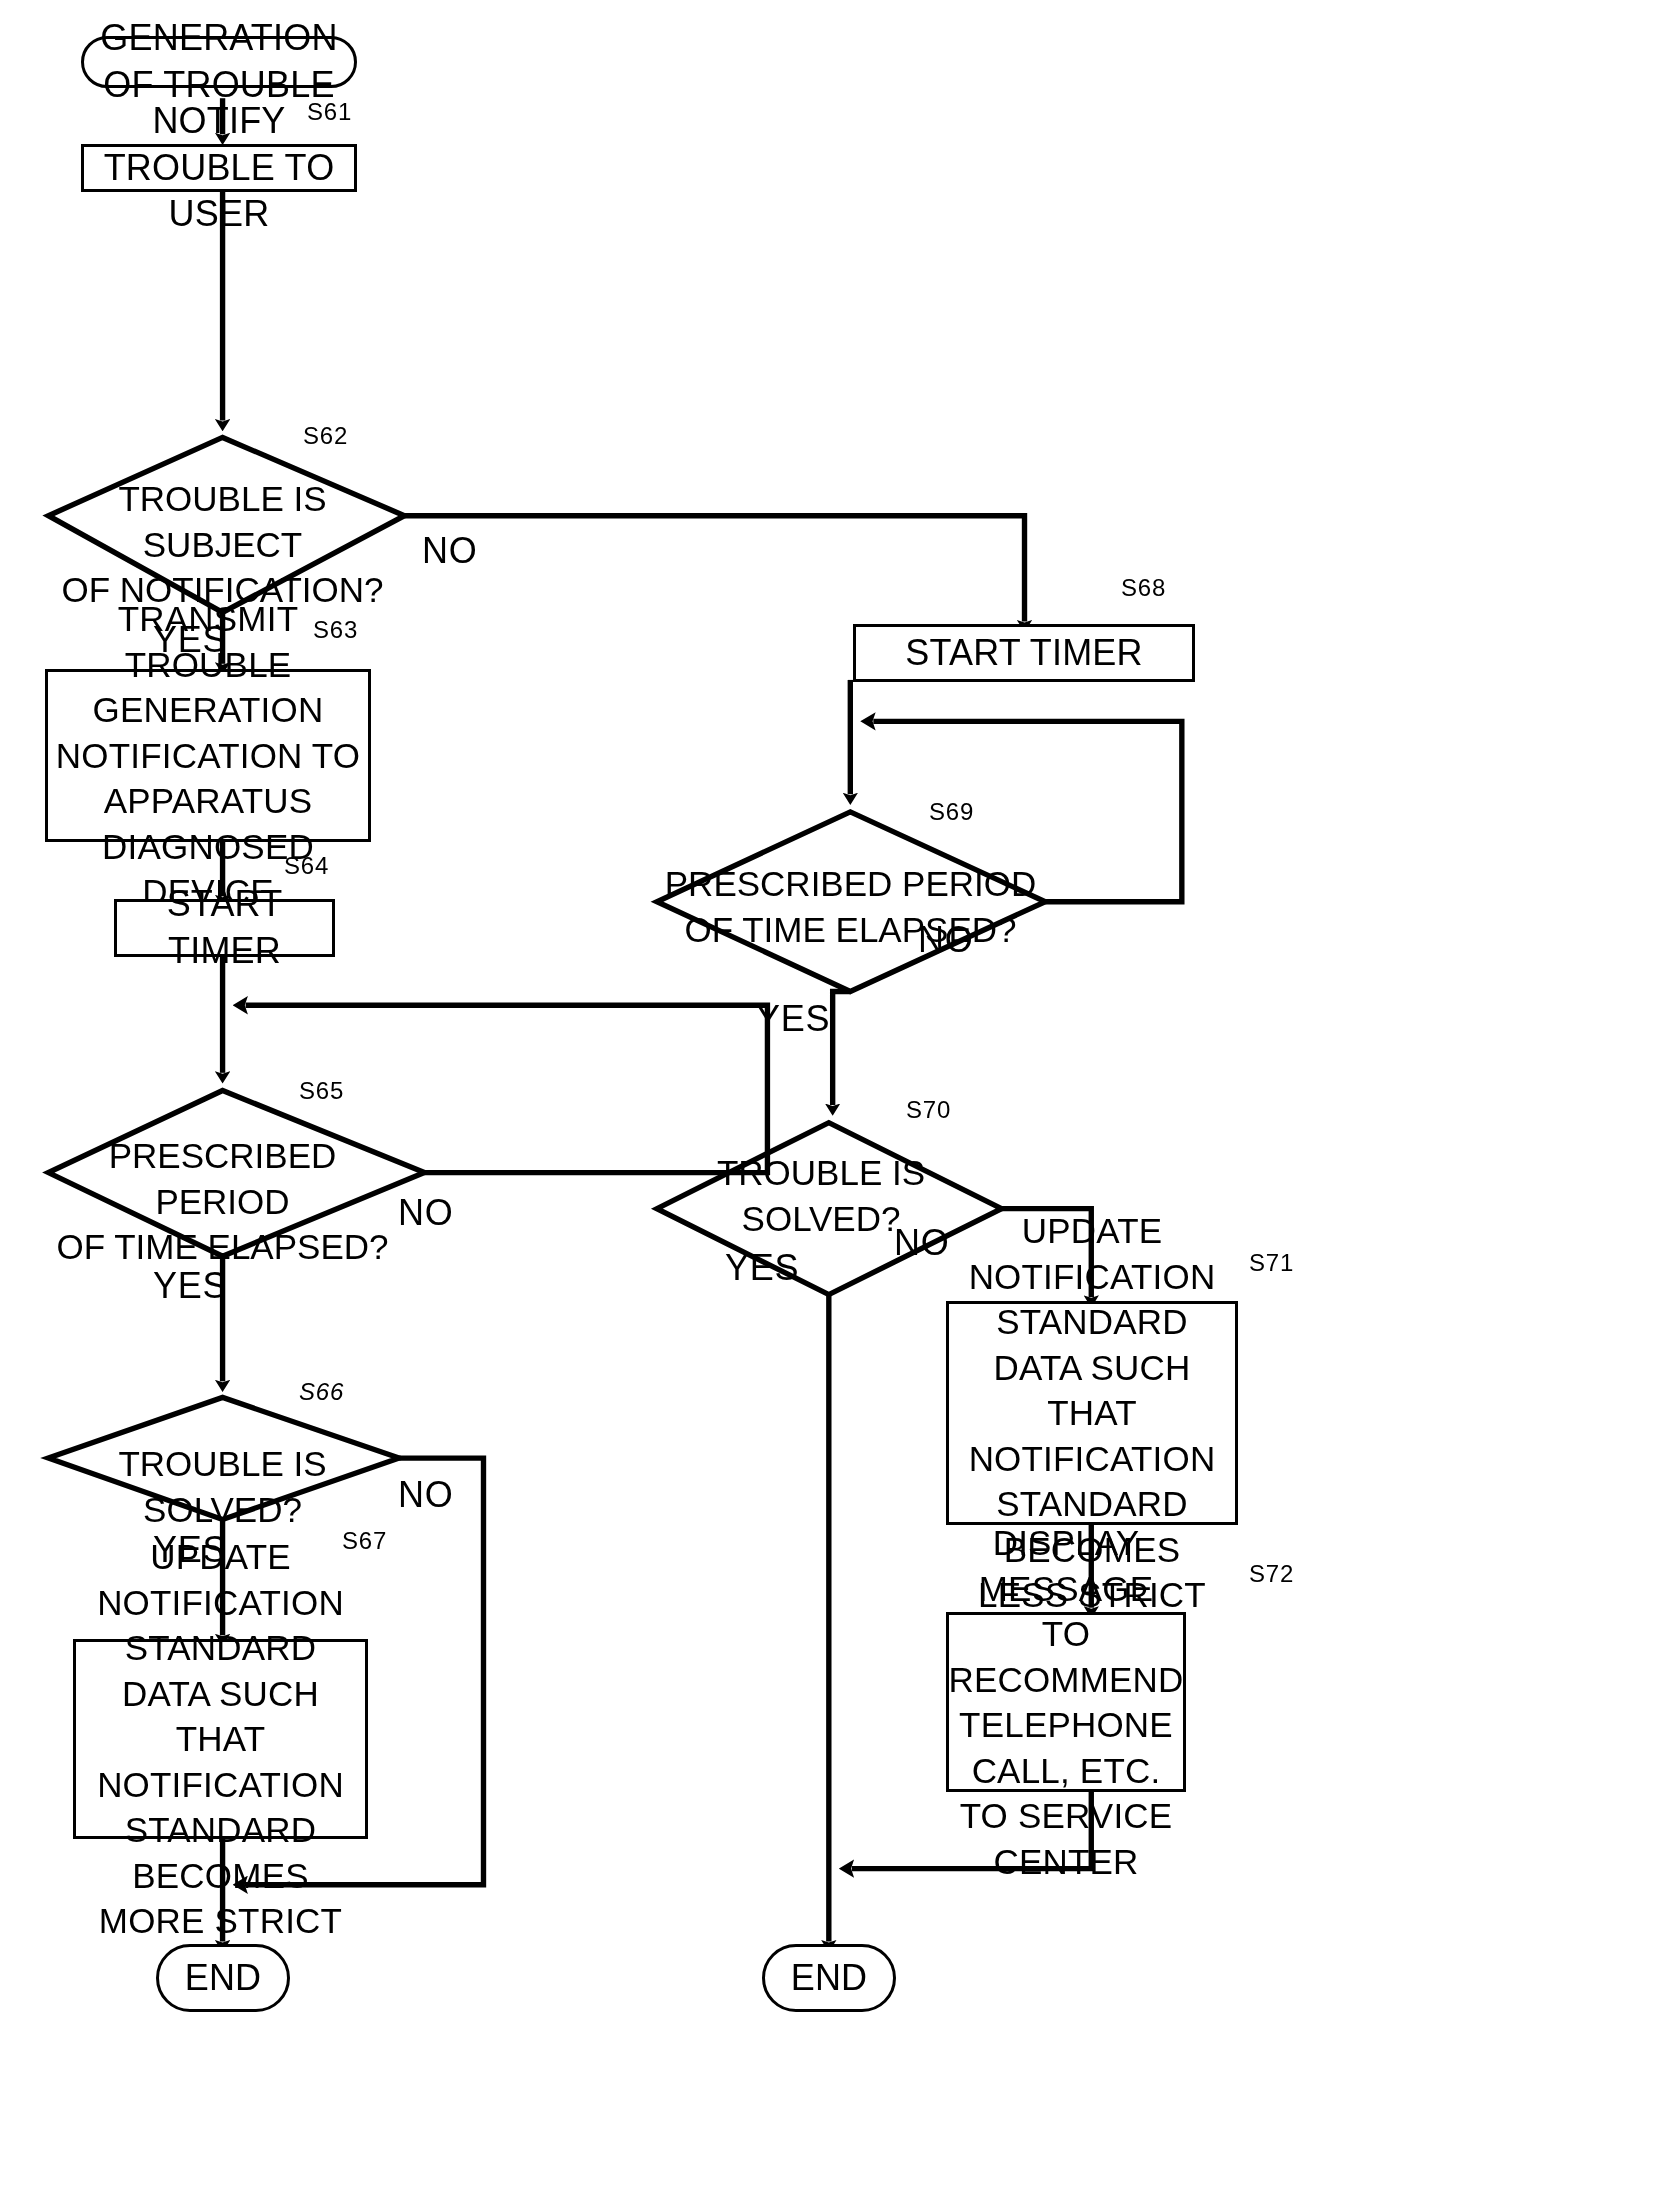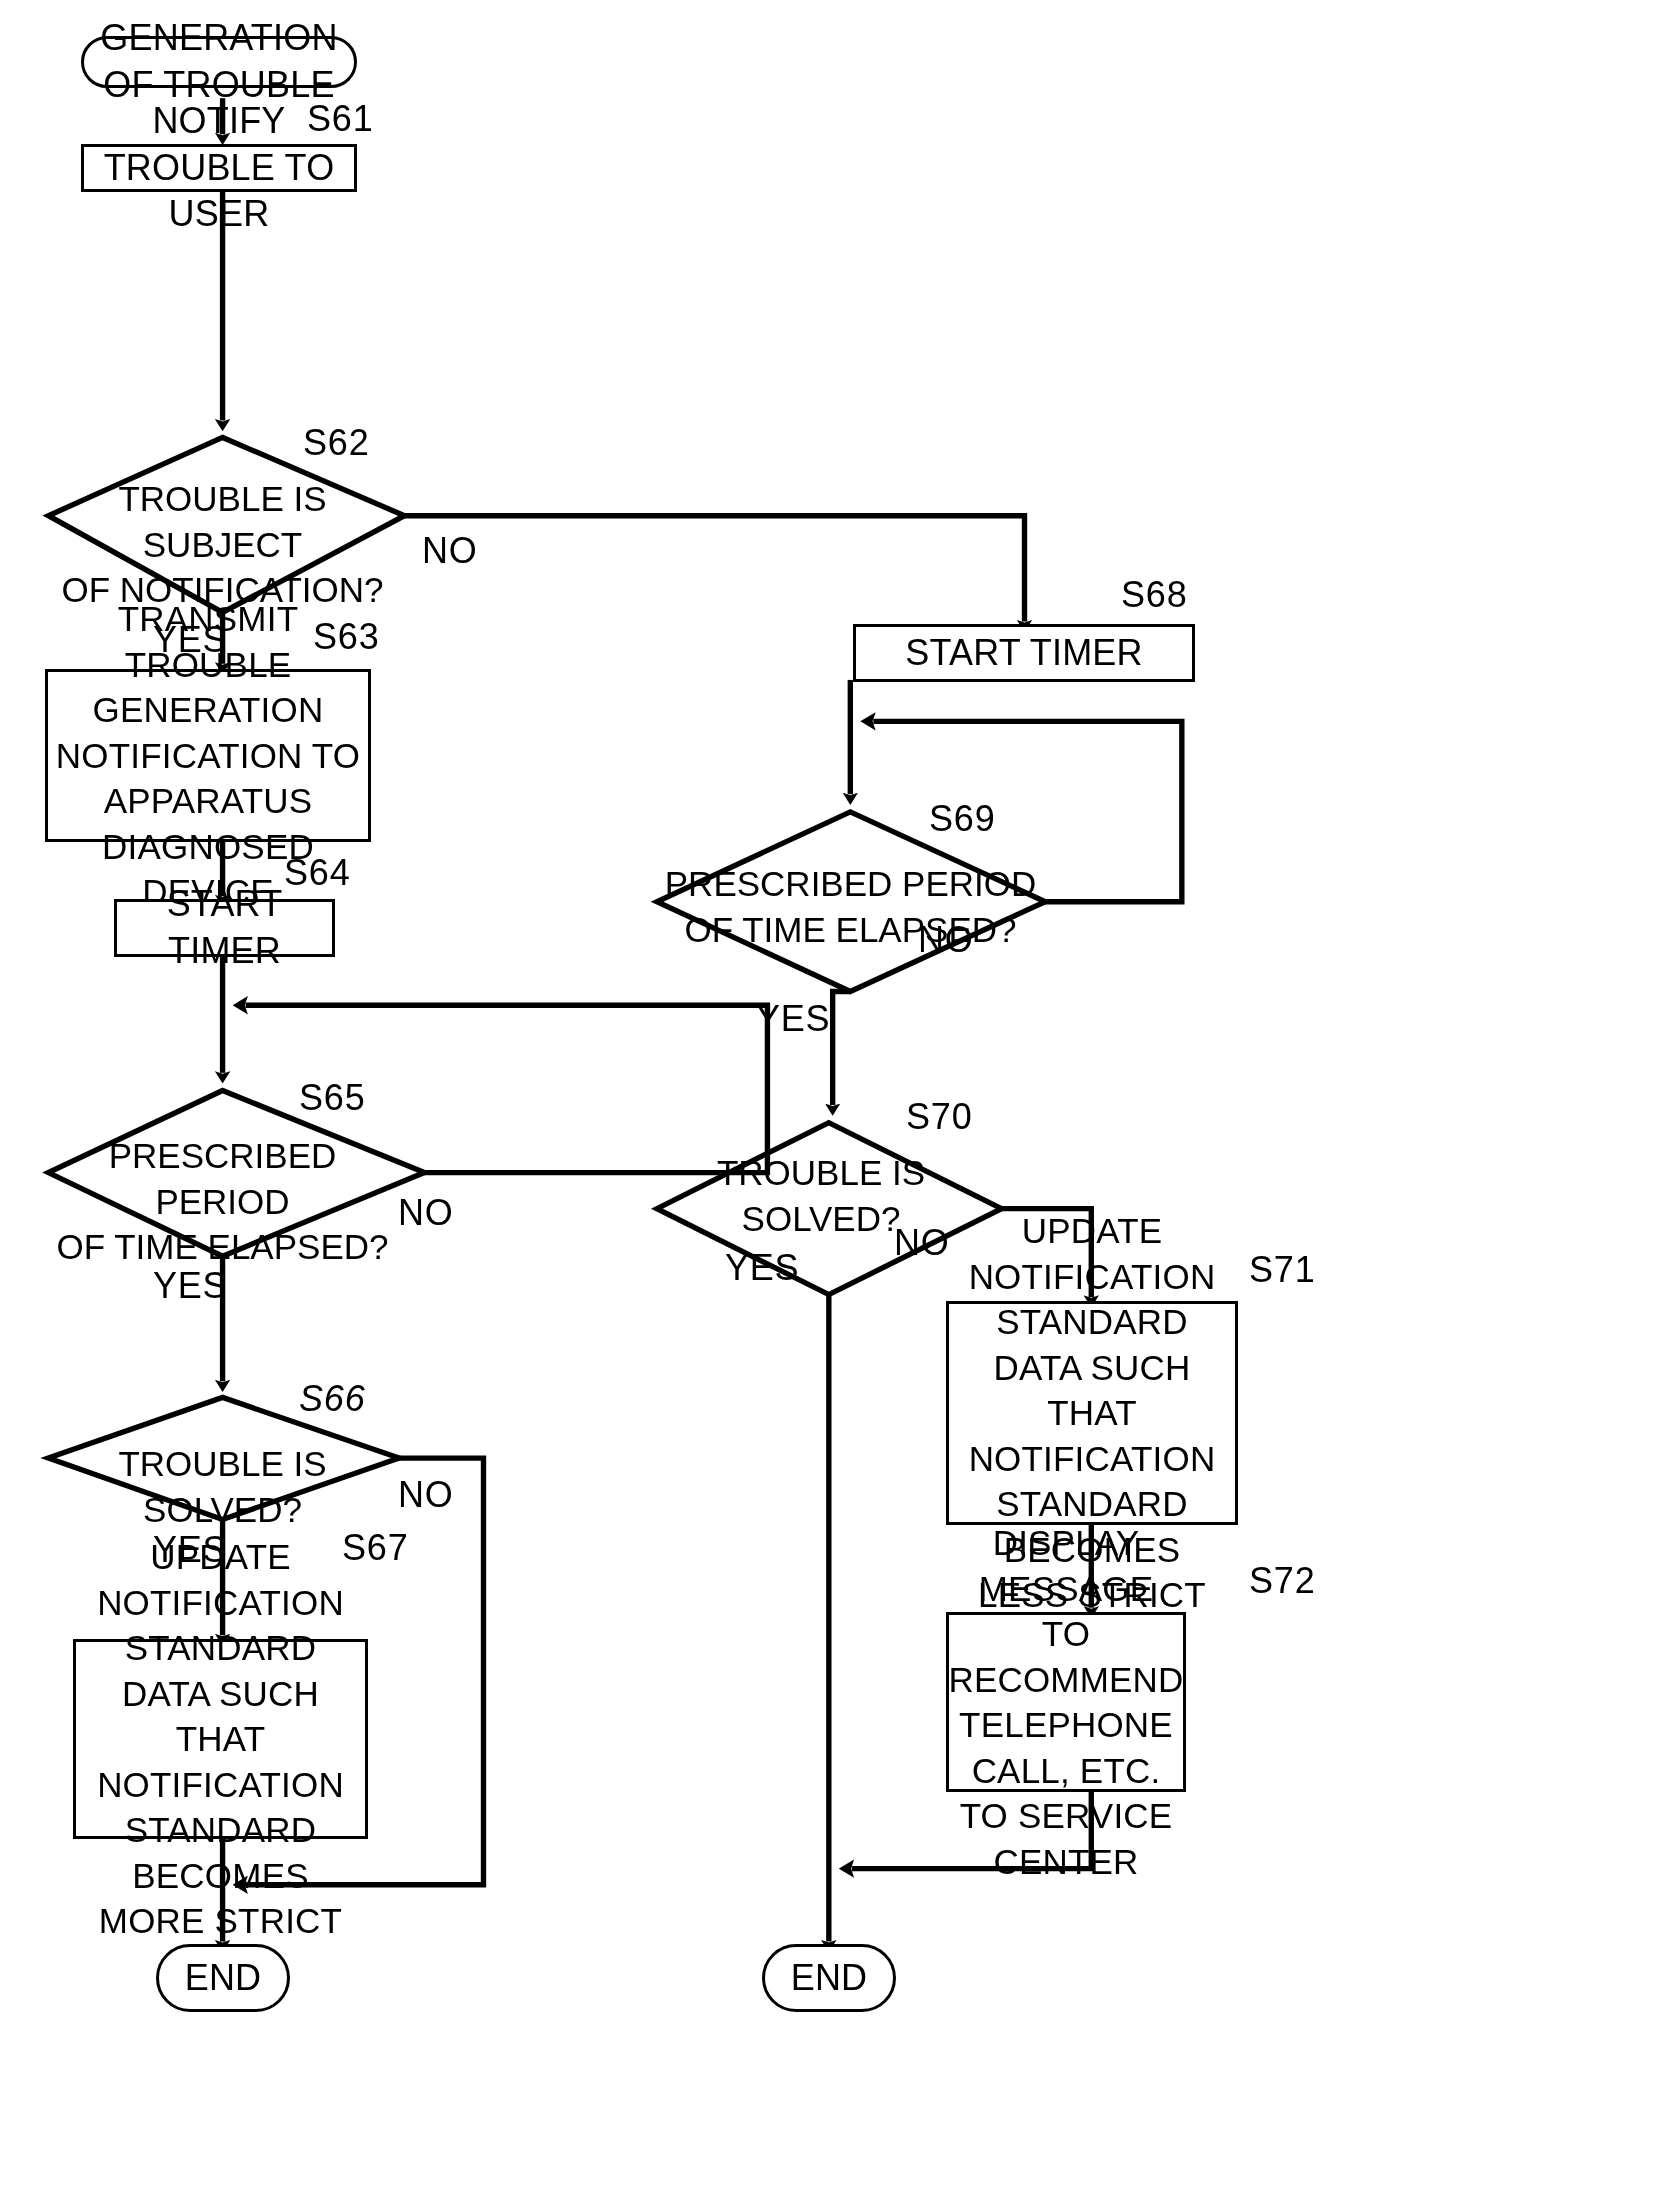--- a/index.html
+++ b/index.html
@@ -9,21 +9,21 @@
 
   .node{position:absolute;box-sizing:border-box;display:flex;align-items:center;
         justify-content:center;text-align:center;color:#000;background:#fff;}
   .proc{border:3.1px solid #000;}
   .term{border:3.8px solid #000;border-radius:54px;}
   .node .txt{line-height:1.30;letter-spacing:0.2px;padding:0 7.7px;white-space:pre-line;}
 
   .dtext{position:absolute;text-align:center;color:#000;line-height:1.30;
          white-space:pre-line;pointer-events:none;}
 
-  .step{position:absolute;color:#000;font-size:36px;letter-spacing:0.8px;}
+  .step{position:absolute;color:#000;font-size:24px;letter-spacing:0.8px;}
   .edge-lbl{position:absolute;color:#000;font-size:36px;letter-spacing:0.8px;}
   .f46{font-size:35px;}
   .f47{font-size:36px;}
 </style>
 </head>
 <body>
 
 <div id="stage">
 
   <svg id="wires" viewBox="0 0 2180 2859">

